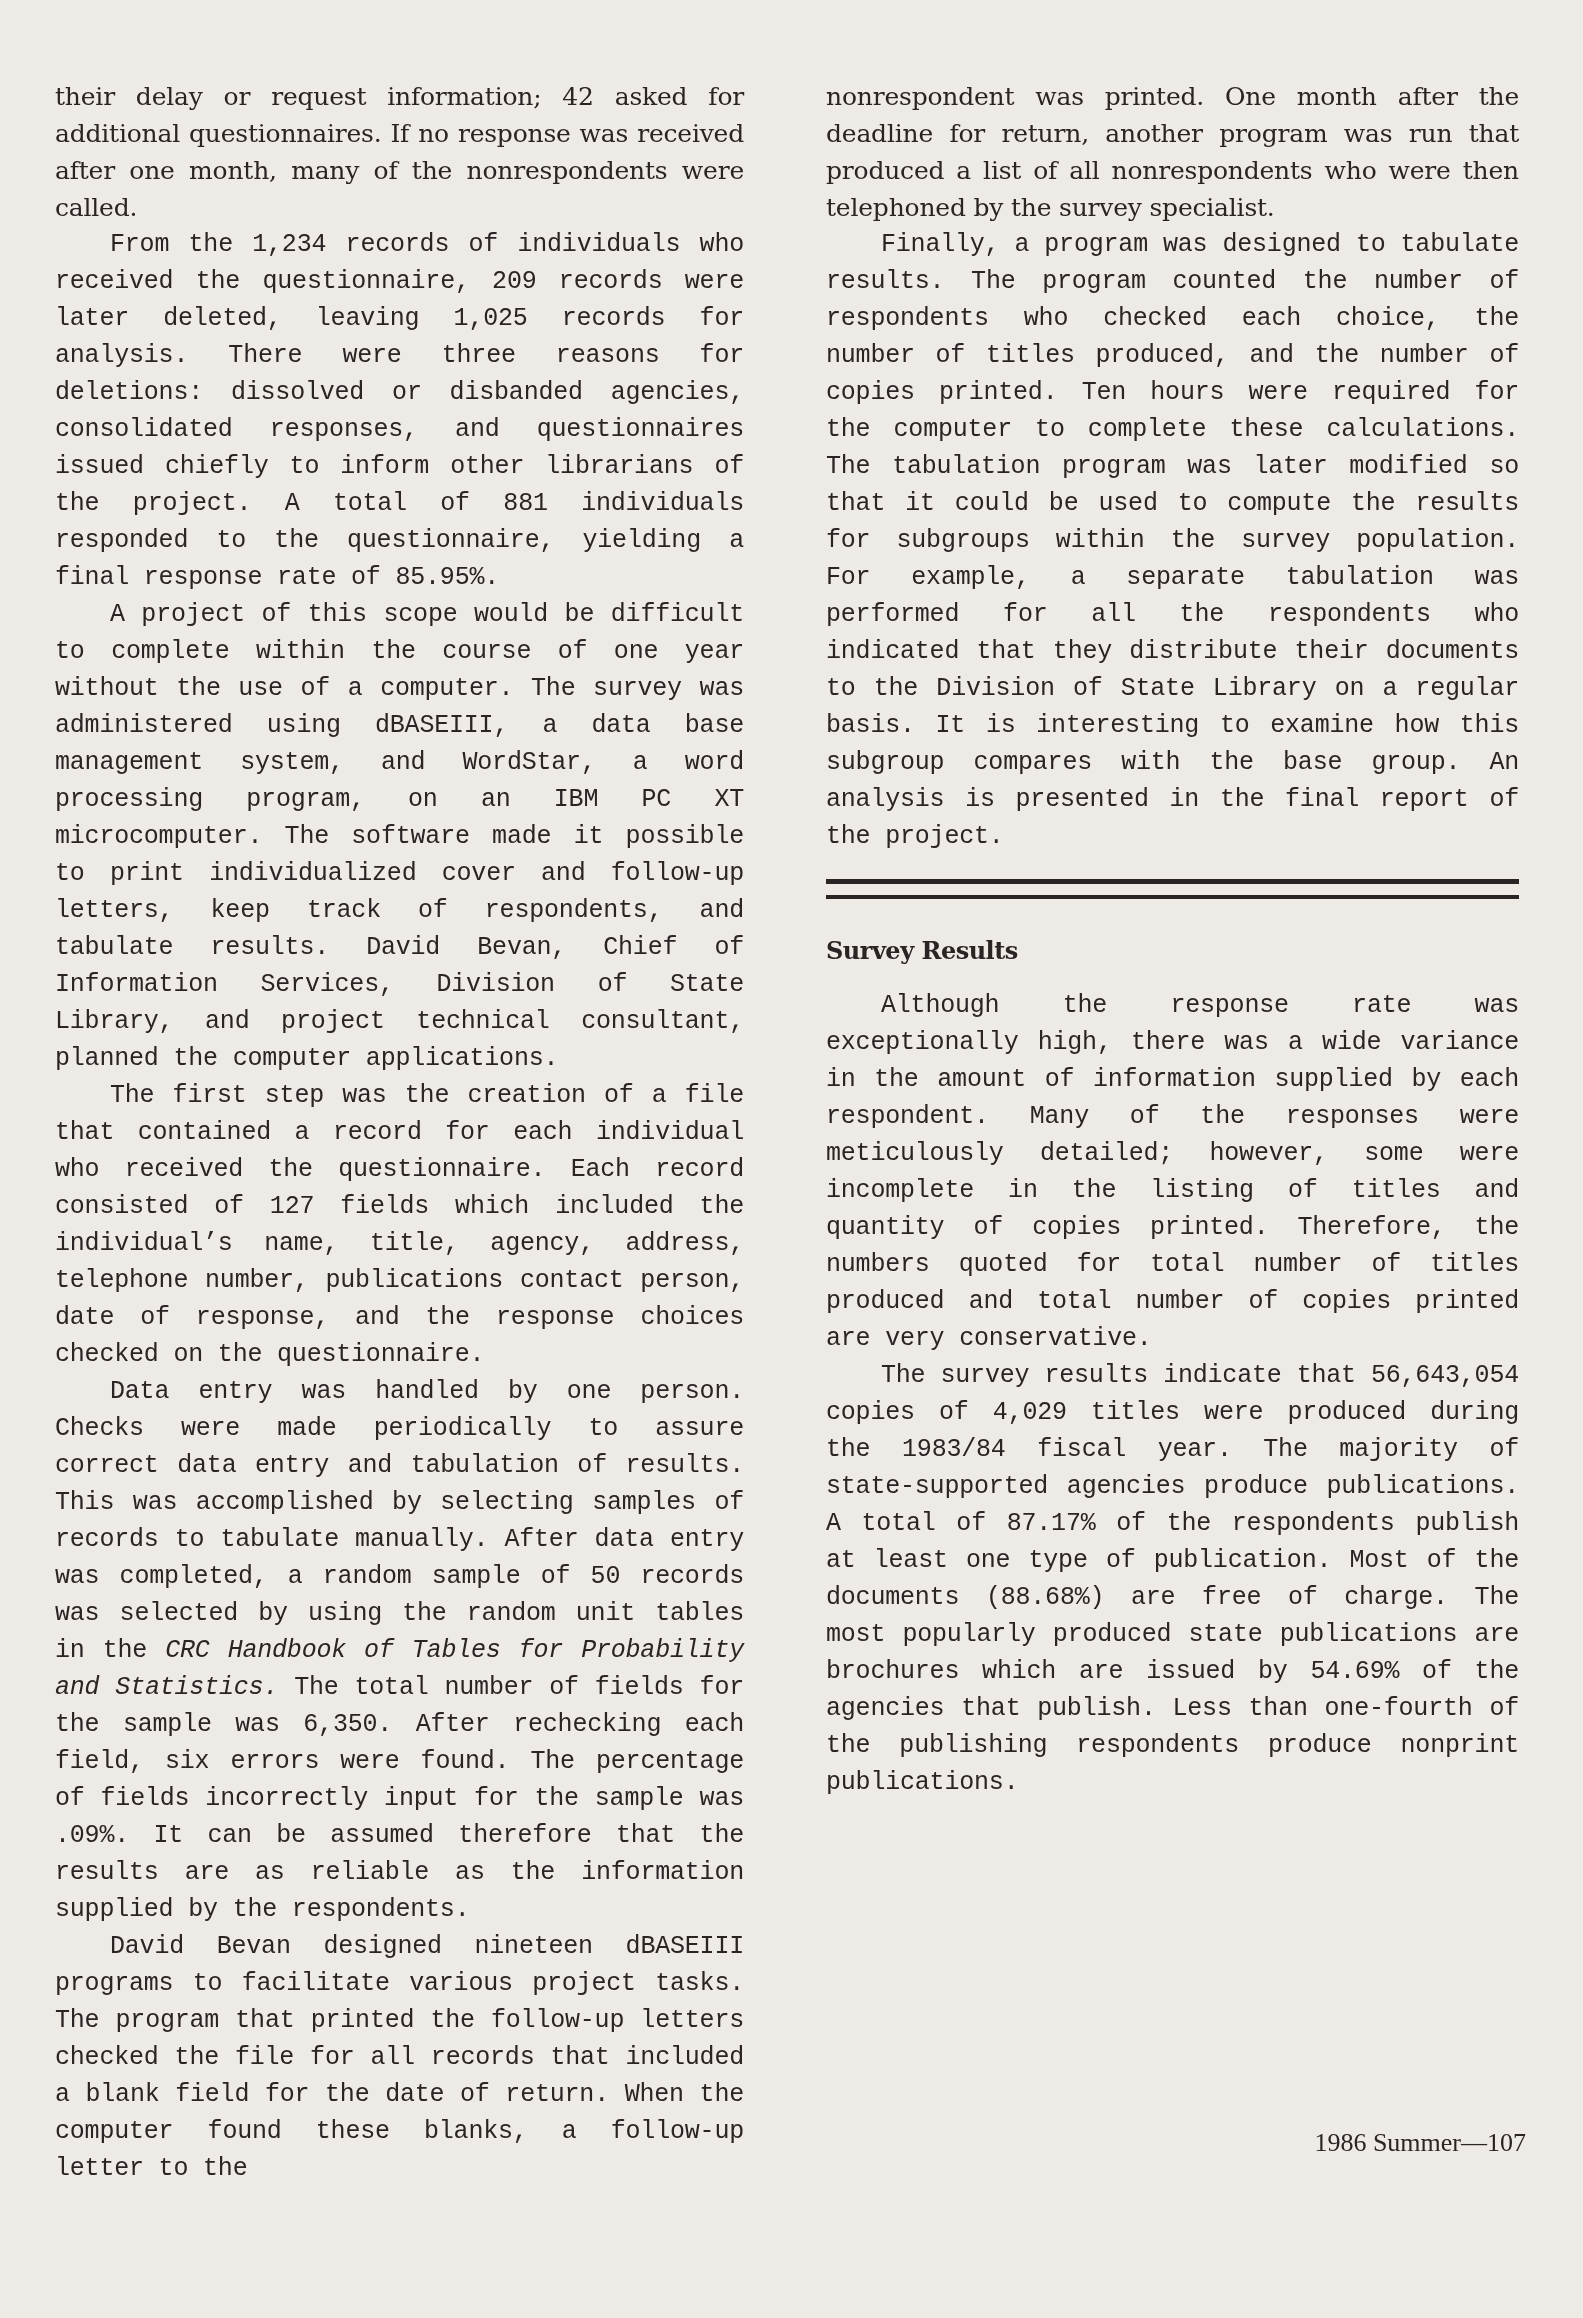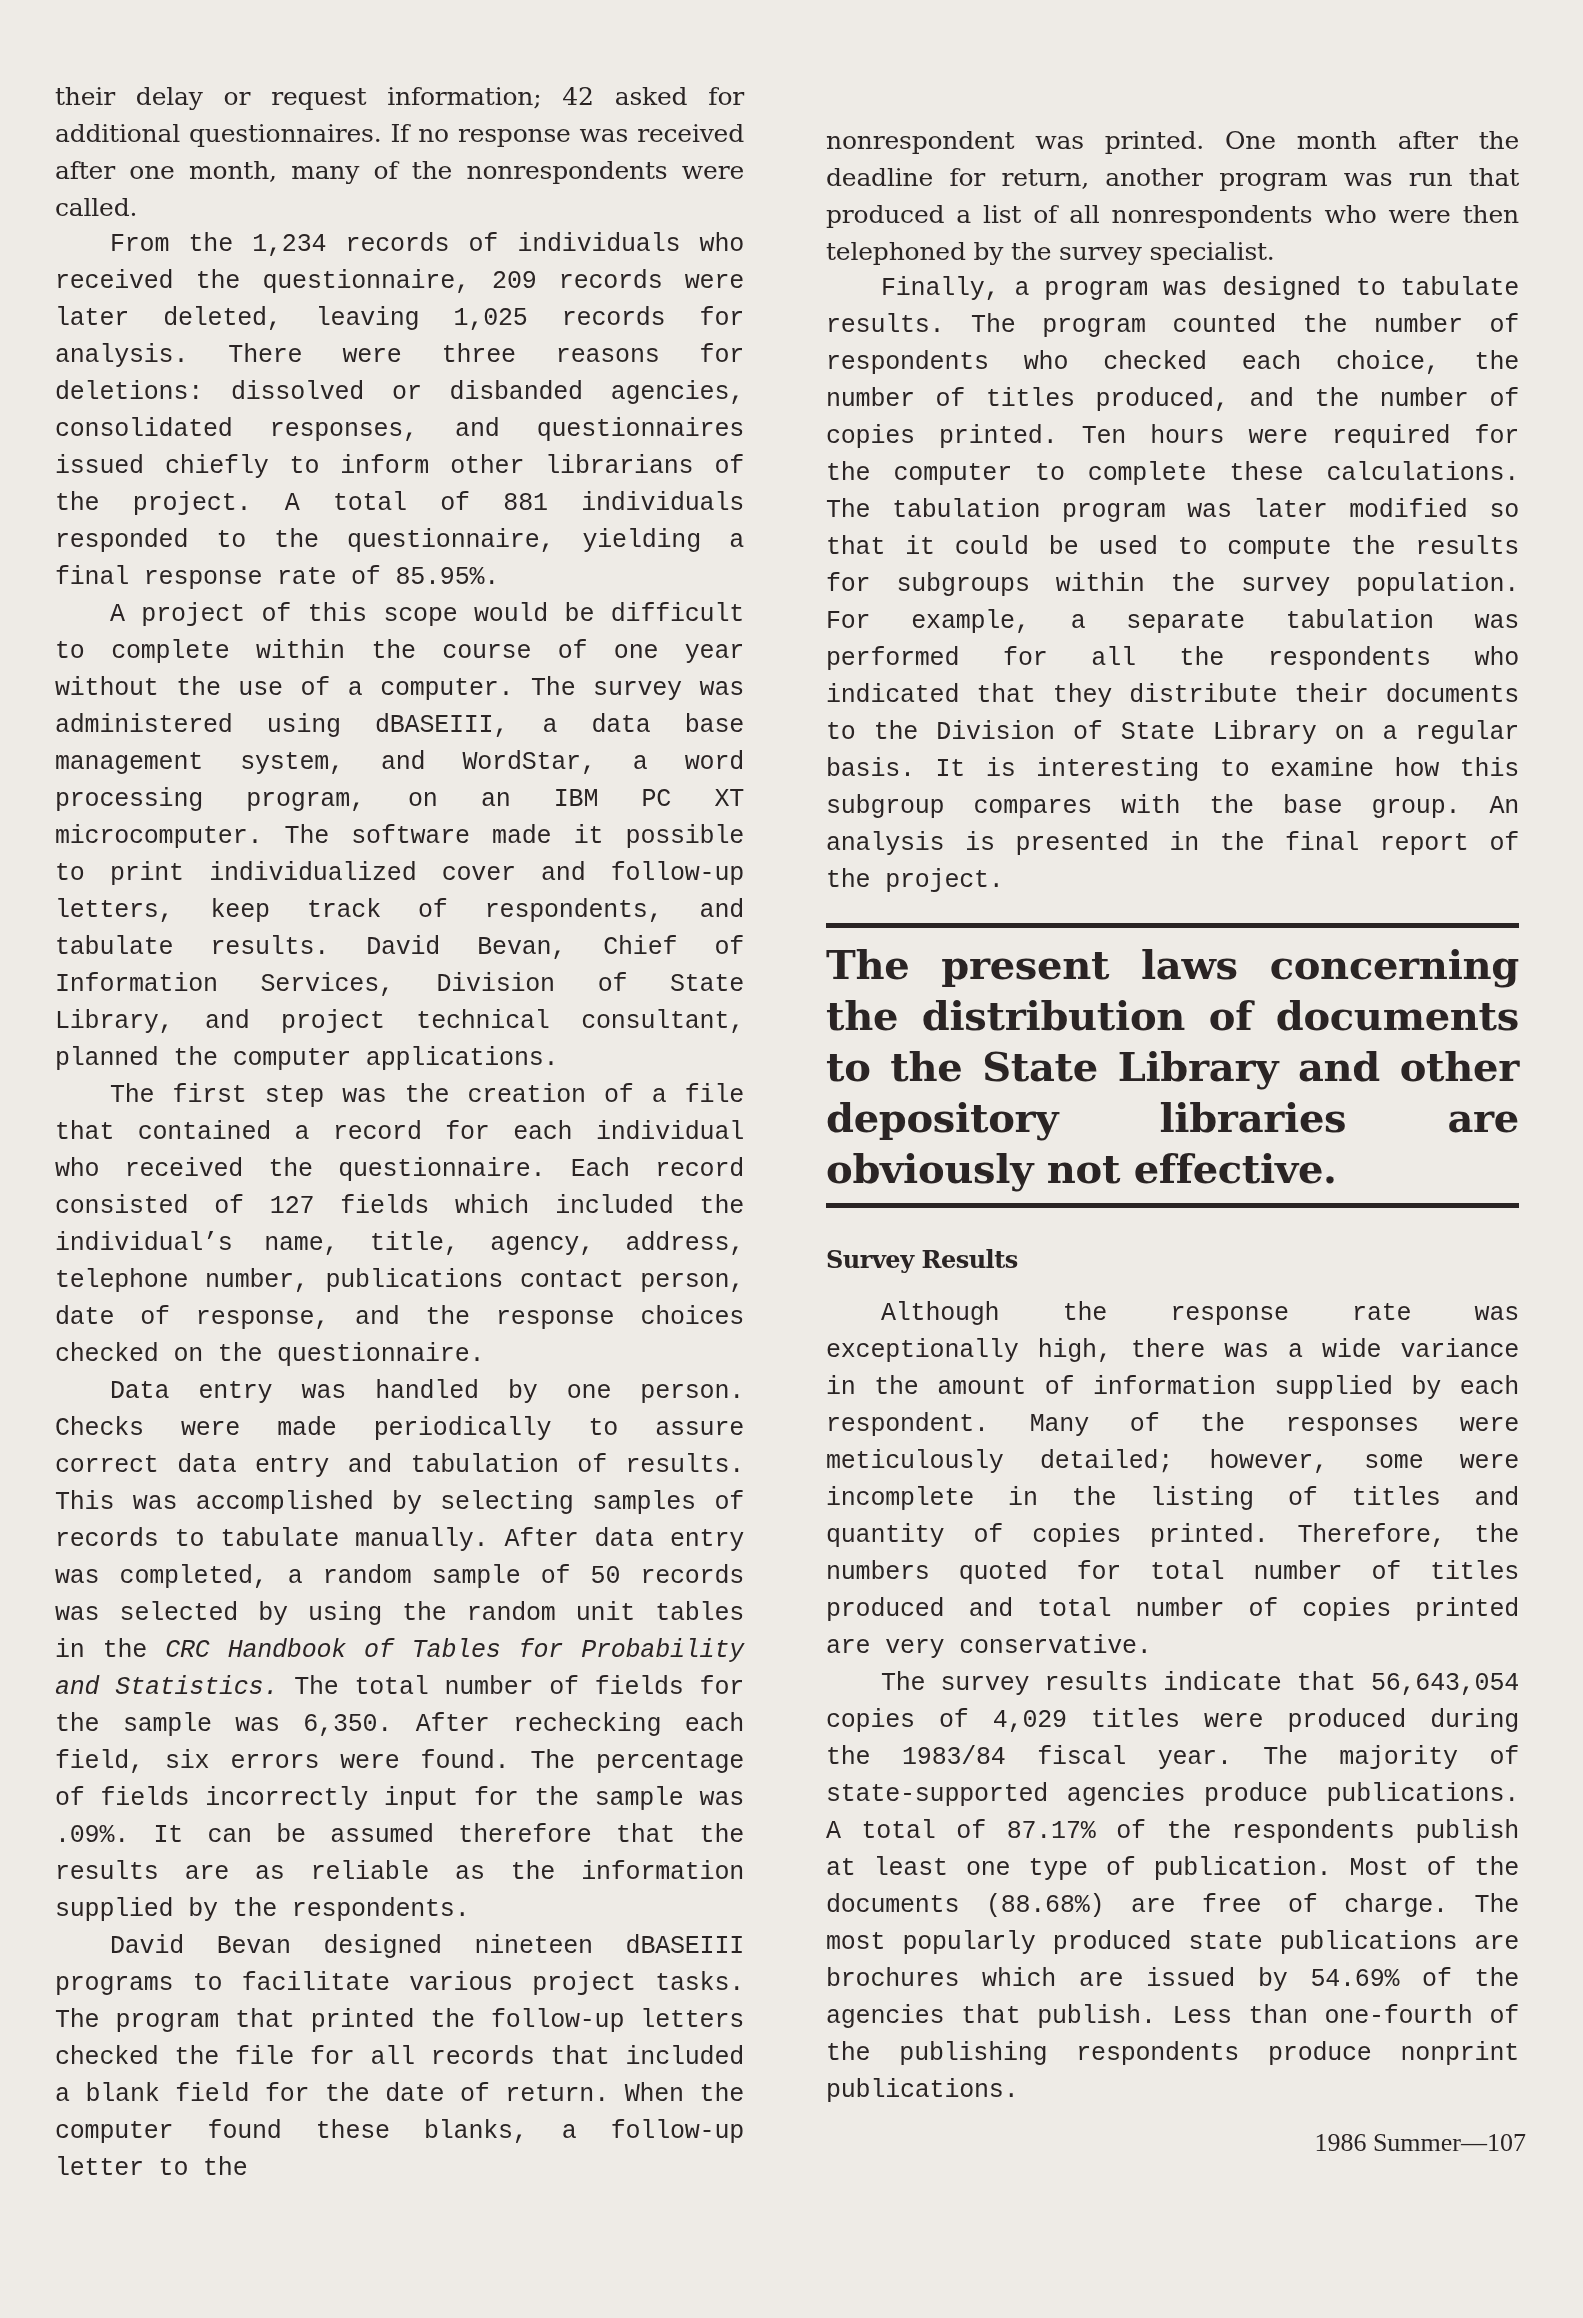--- a/index.html
+++ b/index.html
@@ -13,21 +13,21 @@
   }
   .col {
     position: absolute;
     top: 78px;
     font-size: 25px;
     line-height: 37px;
     text-align: justify;
     letter-spacing: -0.2px;
   }
   .col-left { left: 55px; width: 689px; }
-  .col-right { left: 826px; width: 693px; margin-top: 44px; }
+  .col-right { left: 826px; width: 693px; }
   .col-right .para, .col-right .bottom-text { font-family: "DejaVu Serif", serif; }
   .para { margin: 0; text-indent: 0; }
   .para.indent { text-indent: 55px; font-family: Liberation Mono, monospace; }
   .heading {
     font-weight: bold;
     font-size: 24px;
     margin: 33px 0 17.4px 0;
     letter-spacing: -0.5px;
   }
   .italic { font-style: italic; }
@@ -61,21 +61,20 @@
   <p class="para indent">A project of this scope would be difficult to complete within the course of one year without the use of a computer. The survey was administered using dBASEIII, a data base management system, and WordStar, a word processing program, on an IBM PC XT microcomputer. The software made it possible to print individualized cover and follow-up letters, keep track of respondents, and tabulate results. David Bevan, Chief of Information Services, Division of State Library, and project technical consultant, planned the computer applications.</p>
   <p class="para indent">The first step was the creation of a file that contained a record for each individual who received the questionnaire. Each record consisted of 127 fields which included the individual’s name, title, agency, address, telephone number, publications contact person, date of response, and the response choices checked on the questionnaire.</p>
   <p class="para indent"><span>Data entry was handled by one person. Checks were made periodically to assure correct data entry and tabulation of results. This was accomplished by selecting samples of records to tabulate manually. After data entry was completed, a random sample of 50 records was selected by using the random unit tables in the </span><span class="italic">CRC Handbook of Tables for Probability and Statistics.</span><span> The total number of fields for the sample was 6,350. After rechecking each field, six errors were found. The percentage of fields incorrectly input for the sample was .09%. It can be assumed therefore that the results are as reliable as the information supplied by the respondents.</span></p>
   <p class="para indent">David Bevan designed nineteen dBASEIII programs to facilitate various project tasks. The program that printed the follow-up letters checked the file for all records that included a blank field for the date of return. When the computer found these blanks, a follow-up letter to the</p>
 </div>
 
 <div class="col col-right">
   <p class="para">nonrespondent was printed. One month after the deadline for return, another program was run that produced a list of all nonrespondents who were then telephoned by the survey specialist.</p>
   <p class="para indent">Finally, a program was designed to tabulate results. The program counted the number of respondents who checked each choice, the number of titles produced, and the number of copies printed. Ten hours were required for the computer to complete these calculations. The tabulation program was later modified so that it could be used to compute the results for subgroups within the survey population. For example, a separate tabulation was performed for all the respondents who indicated that they distribute their documents to the Division of State Library on a regular basis. It is interesting to examine how this subgroup compares with the base group. An analysis is presented in the final report of the project.</p>
   <div class="pullquote-rule"></div>
-  <p class="pullquote">The present laws concerning the distribution of documents to the State Library and other depository libraries are obviously not effective.</p>
   <div class="pullquote-rule bottom"></div>
   <div class="heading">Survey Results</div>
   <p class="para indent">Although the response rate was exceptionally high, there was a wide variance in the amount of information supplied by each respondent. Many of the responses were meticulously detailed; however, some were incomplete in the listing of titles and quantity of copies printed. Therefore, the numbers quoted for total number of titles produced and total number of copies printed are very conservative.</p>
   <p class="para indent">The survey results indicate that 56,643,054 copies of 4,029 titles were produced during the 1983/84 fiscal year. The majority of state-supported agencies produce publications. A total of 87.17% of the respondents publish at least one type of publication. Most of the documents (88.68%) are free of charge. The most popularly produced state publications are brochures which are issued by 54.69% of the agencies that publish. Less than one-fourth of the publishing respondents produce nonprint publications.</p>
 </div>
 
 <div class="footer">1986 Summer—107</div>
 
 
 </body></html>

